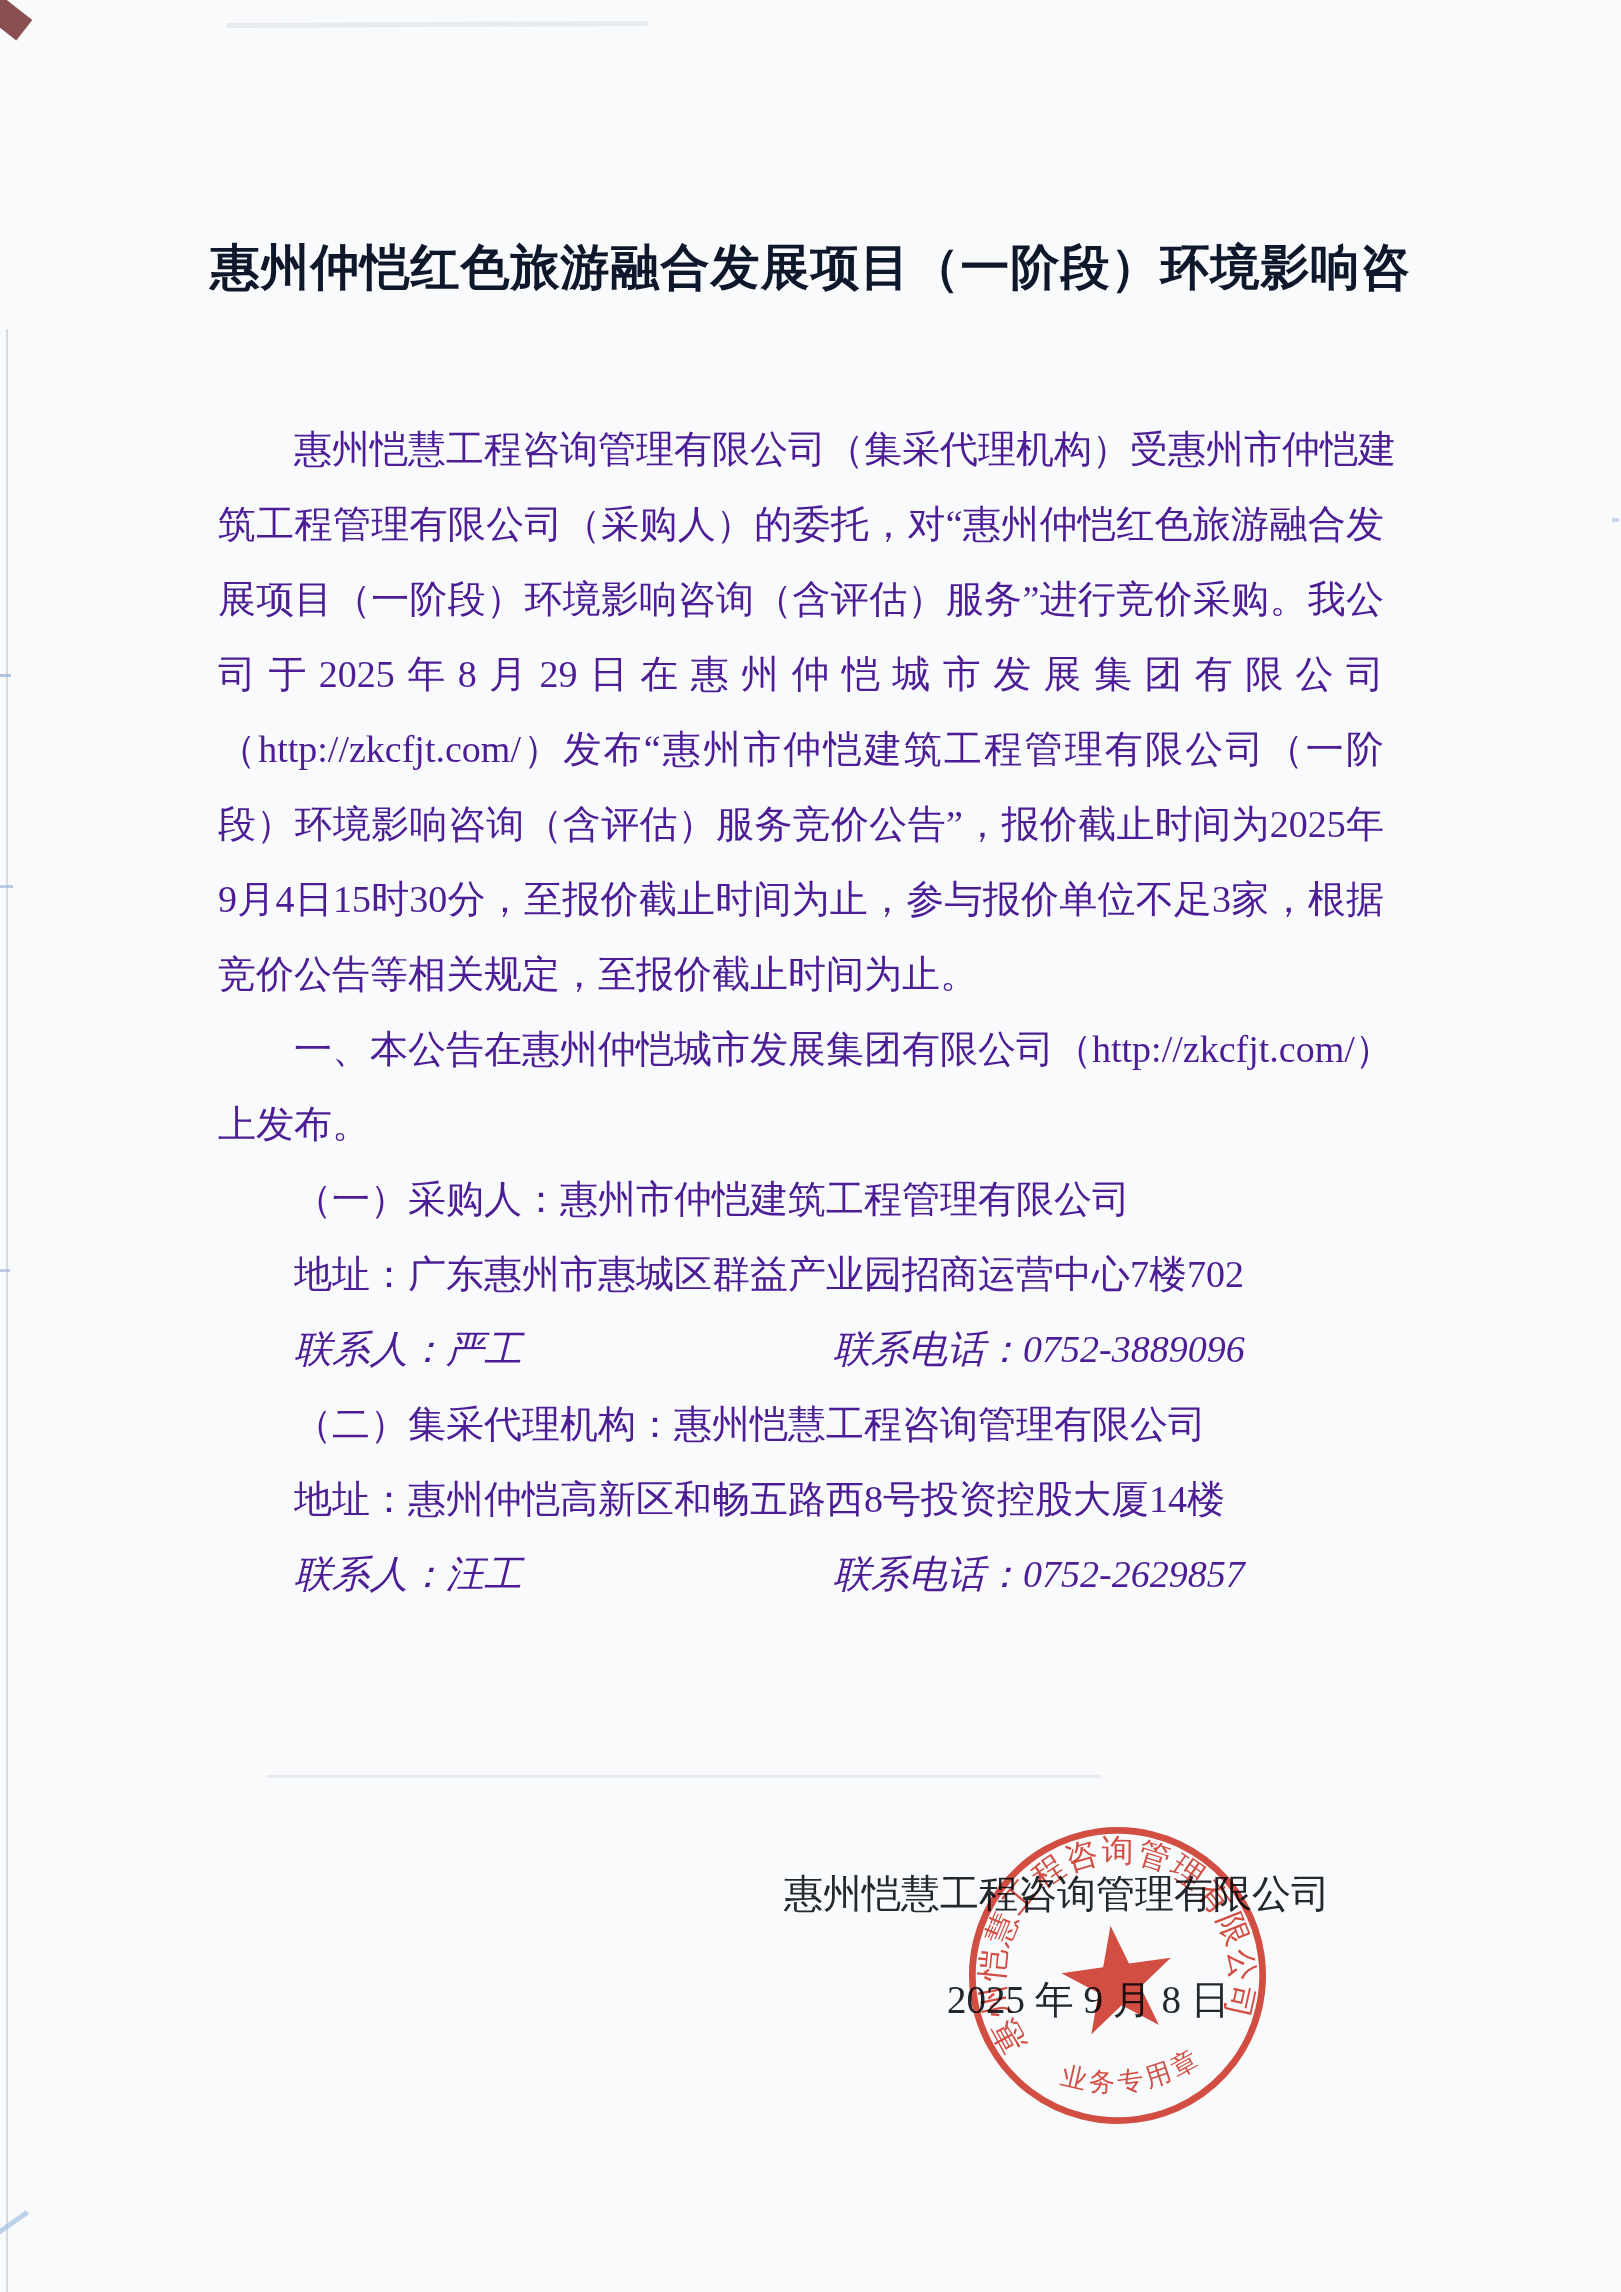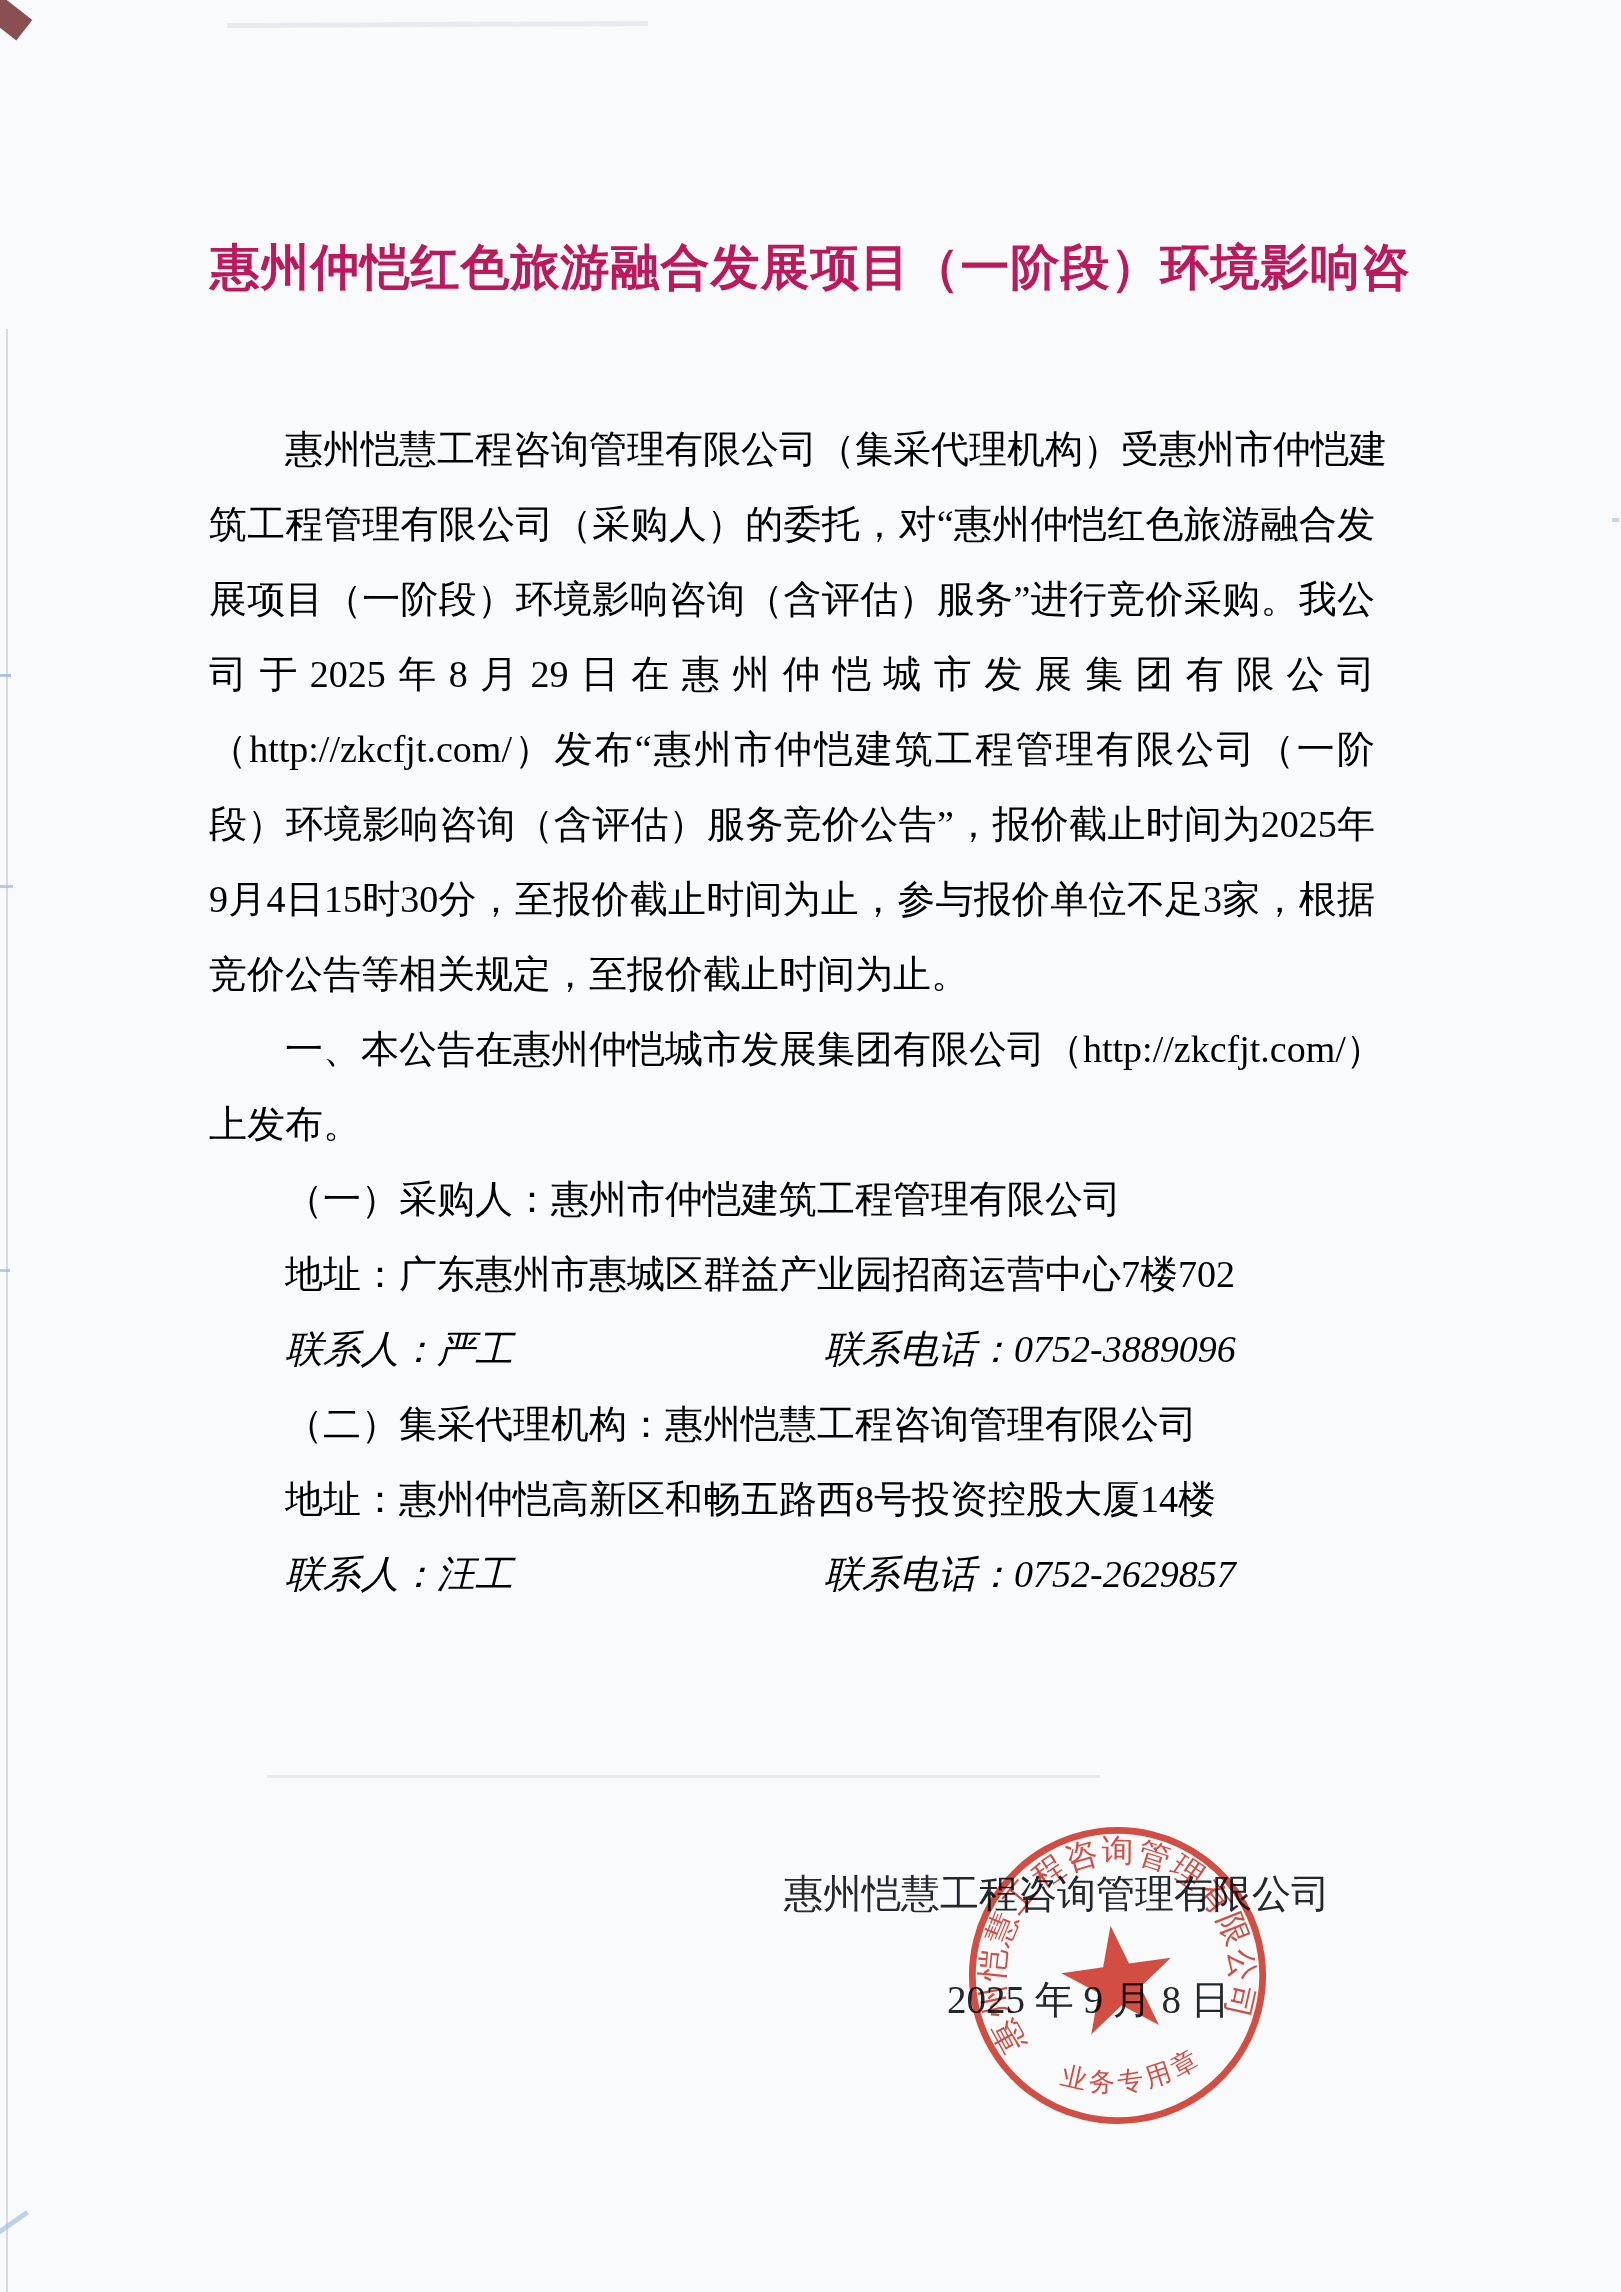--- a/index.html
+++ b/index.html
@@ -10,26 +10,26 @@
     overflow:hidden;
     font-family:"Liberation Serif","DejaVu Serif",serif;
     color:#20252b;
   }
   
   .doc-title{
     position:absolute;top:222px;left:0;width:100%;
     text-align:center;
     font-family:"Liberation Sans","DejaVu Sans",sans-serif;
     font-weight:700;font-size:49px;line-height:90px;
-    letter-spacing:1px;color:#be185d;
+    letter-spacing:1px;color:#0f172a;
   }
   
   .doc-body{
-    position:absolute;left:209px;top:412px;width:1166px;
-    font-size:38px;line-height:75px;color:#000000;
+    position:absolute;left:218px;top:412px;width:1166px;
+    font-size:38px;line-height:75px;color:#4c1d95;
   }
   .line{height:75px;white-space:nowrap;}
   .line.just{text-align:justify;text-align-last:justify;}
   .line.indent{text-indent:76px;}
   .line.contact{position:relative;font-style:italic;}
   .line .phone{position:absolute;left:539px;top:0;}
   
   .sig-company{
     position:absolute;left:784px;top:1870px;
     font-size:39px;line-height:47px;color:#23282e;white-space:nowrap;

